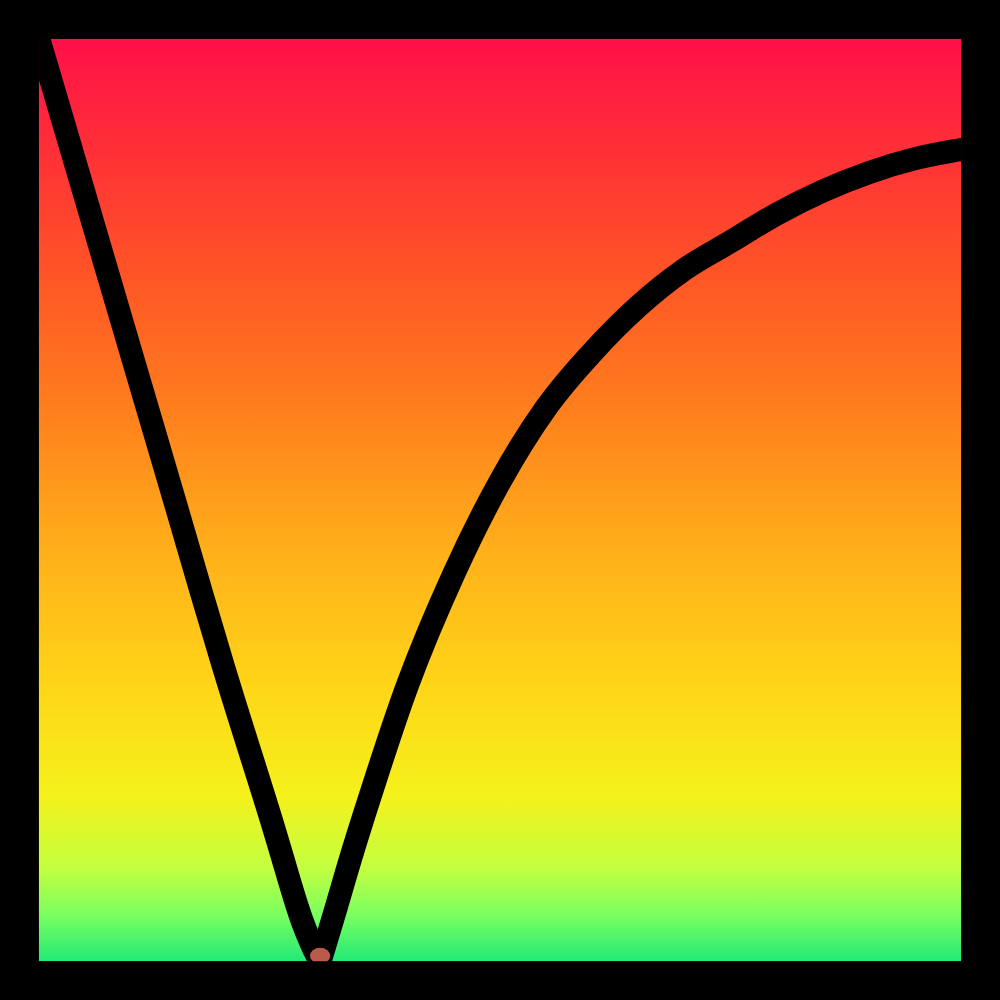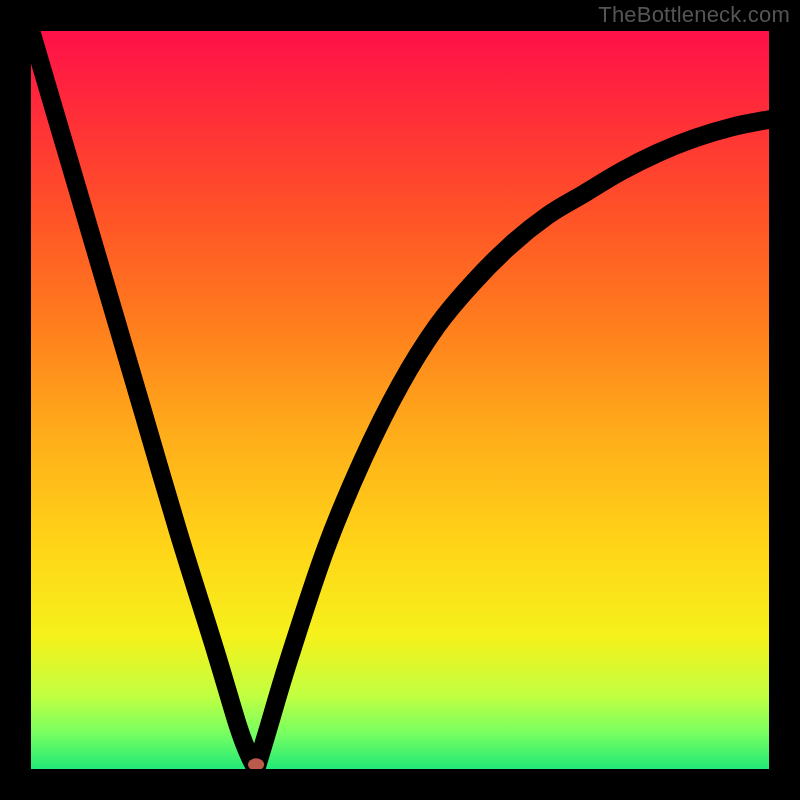--- a/index.html
+++ b/index.html
@@ -45,21 +45,20 @@
   .marker {
     fill: #b95a4a;
     stroke: none;
   }
 </style>
 </head>
 <body>
 
 <div class="stage">
 
-  <div class="watermark">TheBottleneck.com</div>
 
   <svg class="plot" viewBox="0 0 100 100" preserveAspectRatio="none">
     <defs>
       <linearGradient id="bg-grad" x1="0" y1="0" x2="0" y2="1">
           <stop offset="0%" stop-color="#ff1049"></stop>
           <stop offset="10%" stop-color="#ff2a3a"></stop>
           <stop offset="25%" stop-color="#ff5327"></stop>
           <stop offset="40%" stop-color="#ff7e1d"></stop>
           <stop offset="55.00000000000001%" stop-color="#ffae1a"></stop>
           <stop offset="70%" stop-color="#ffd518"></stop>

